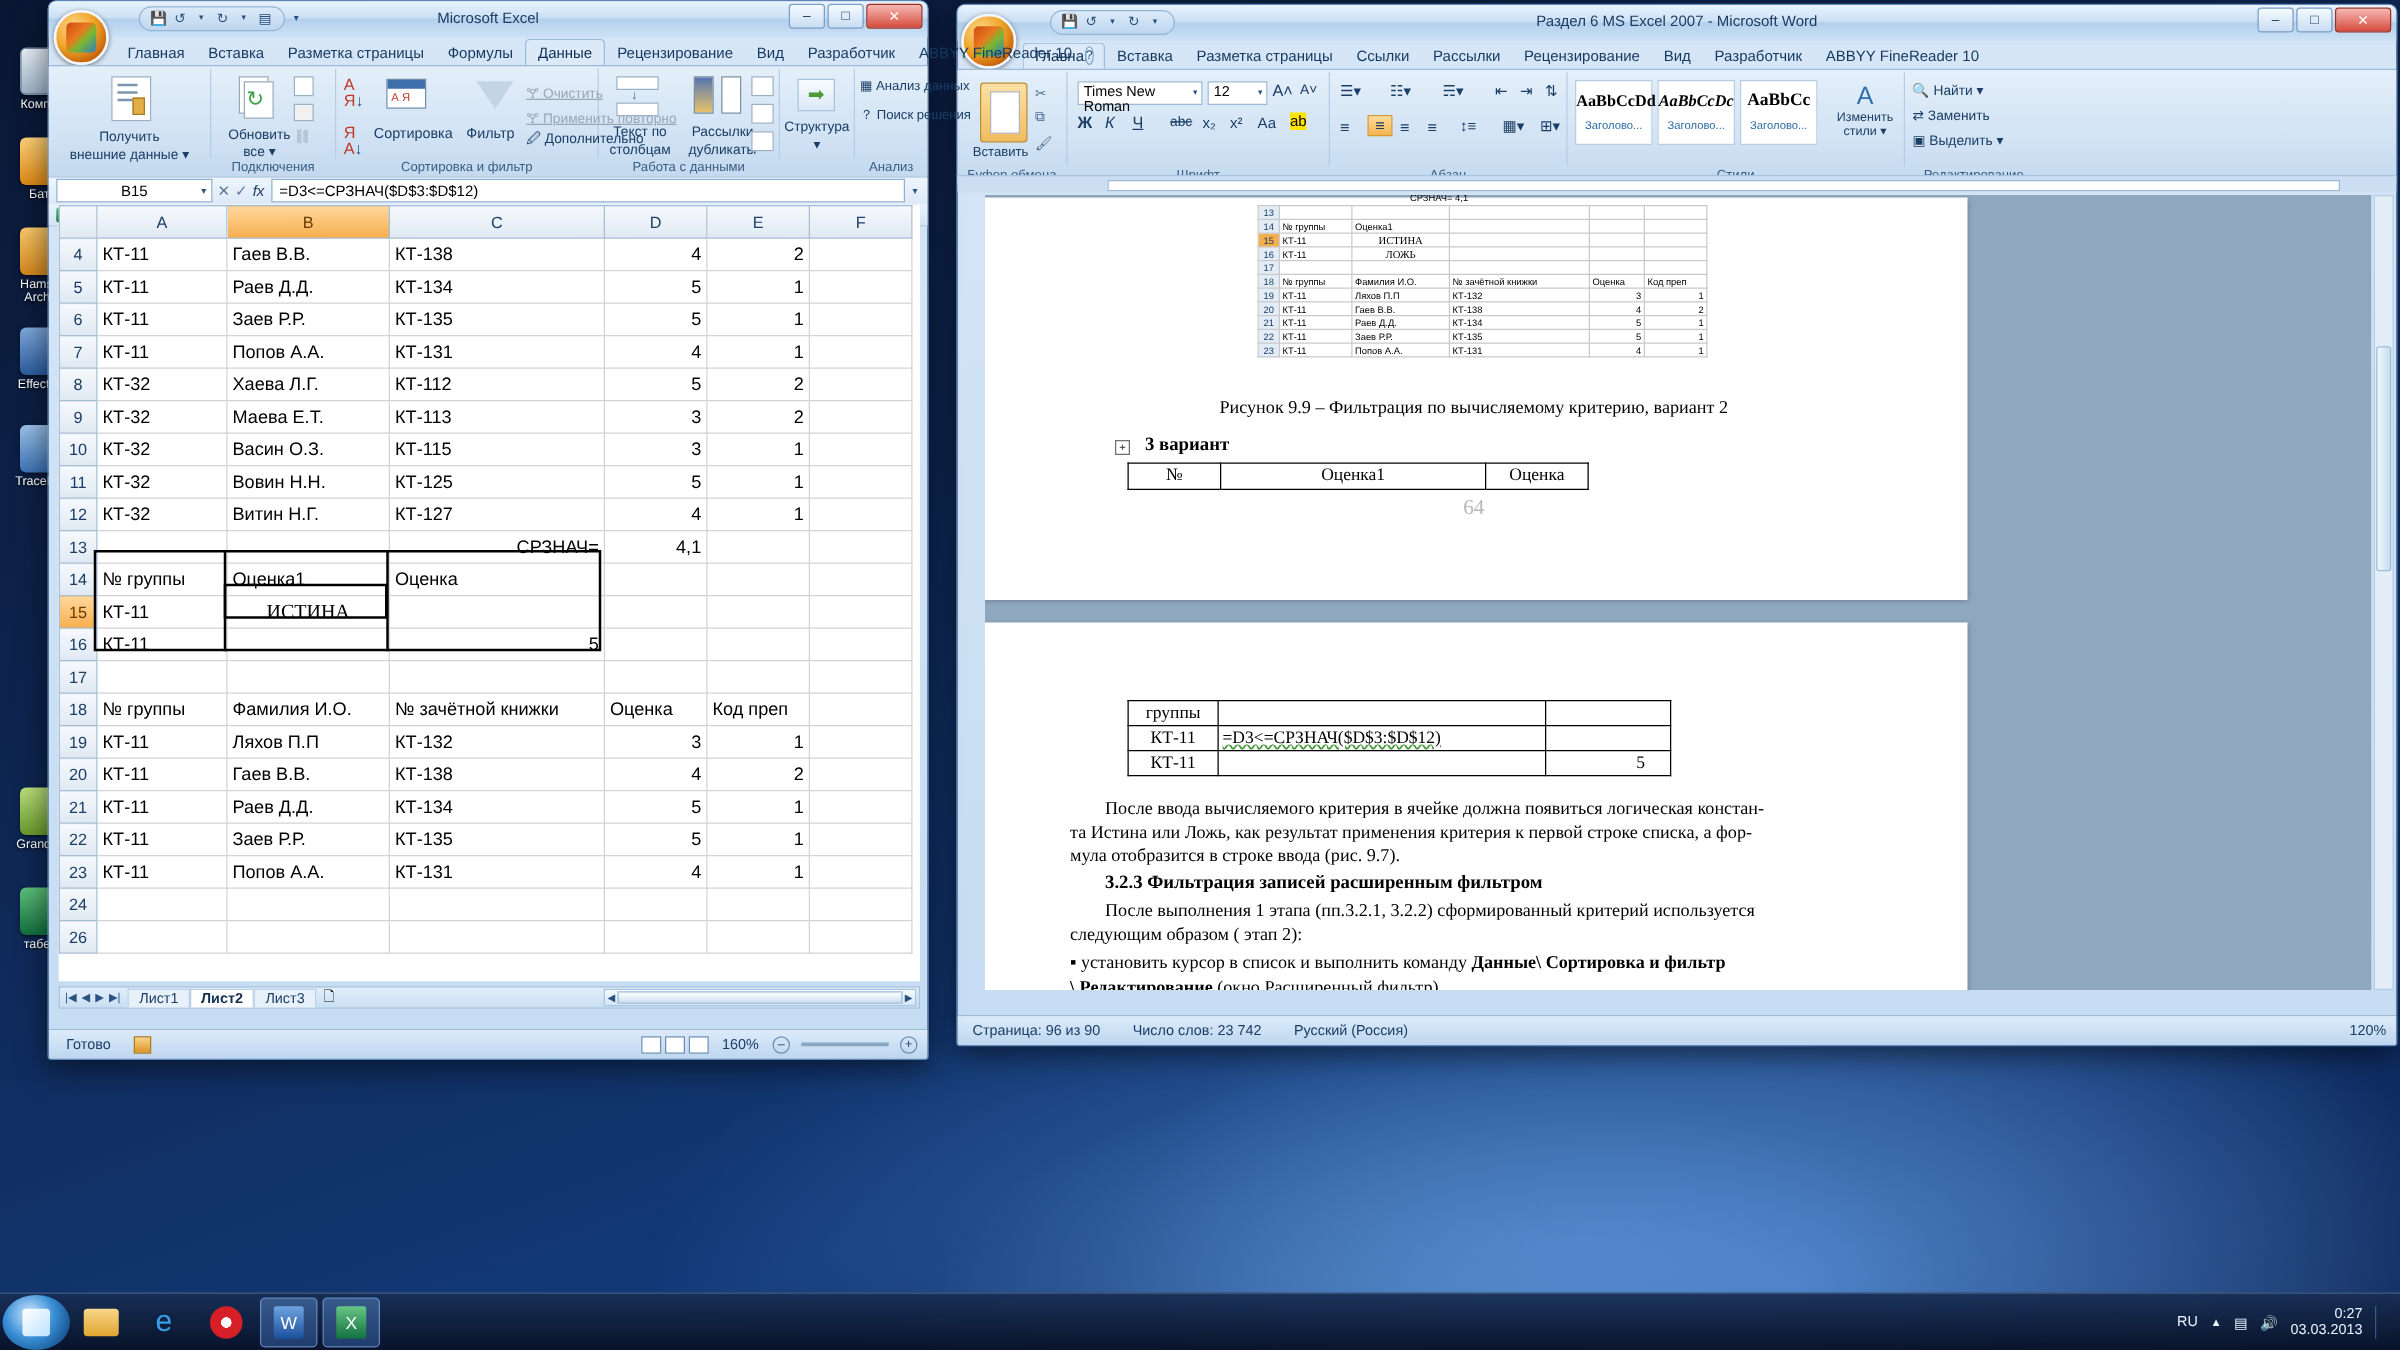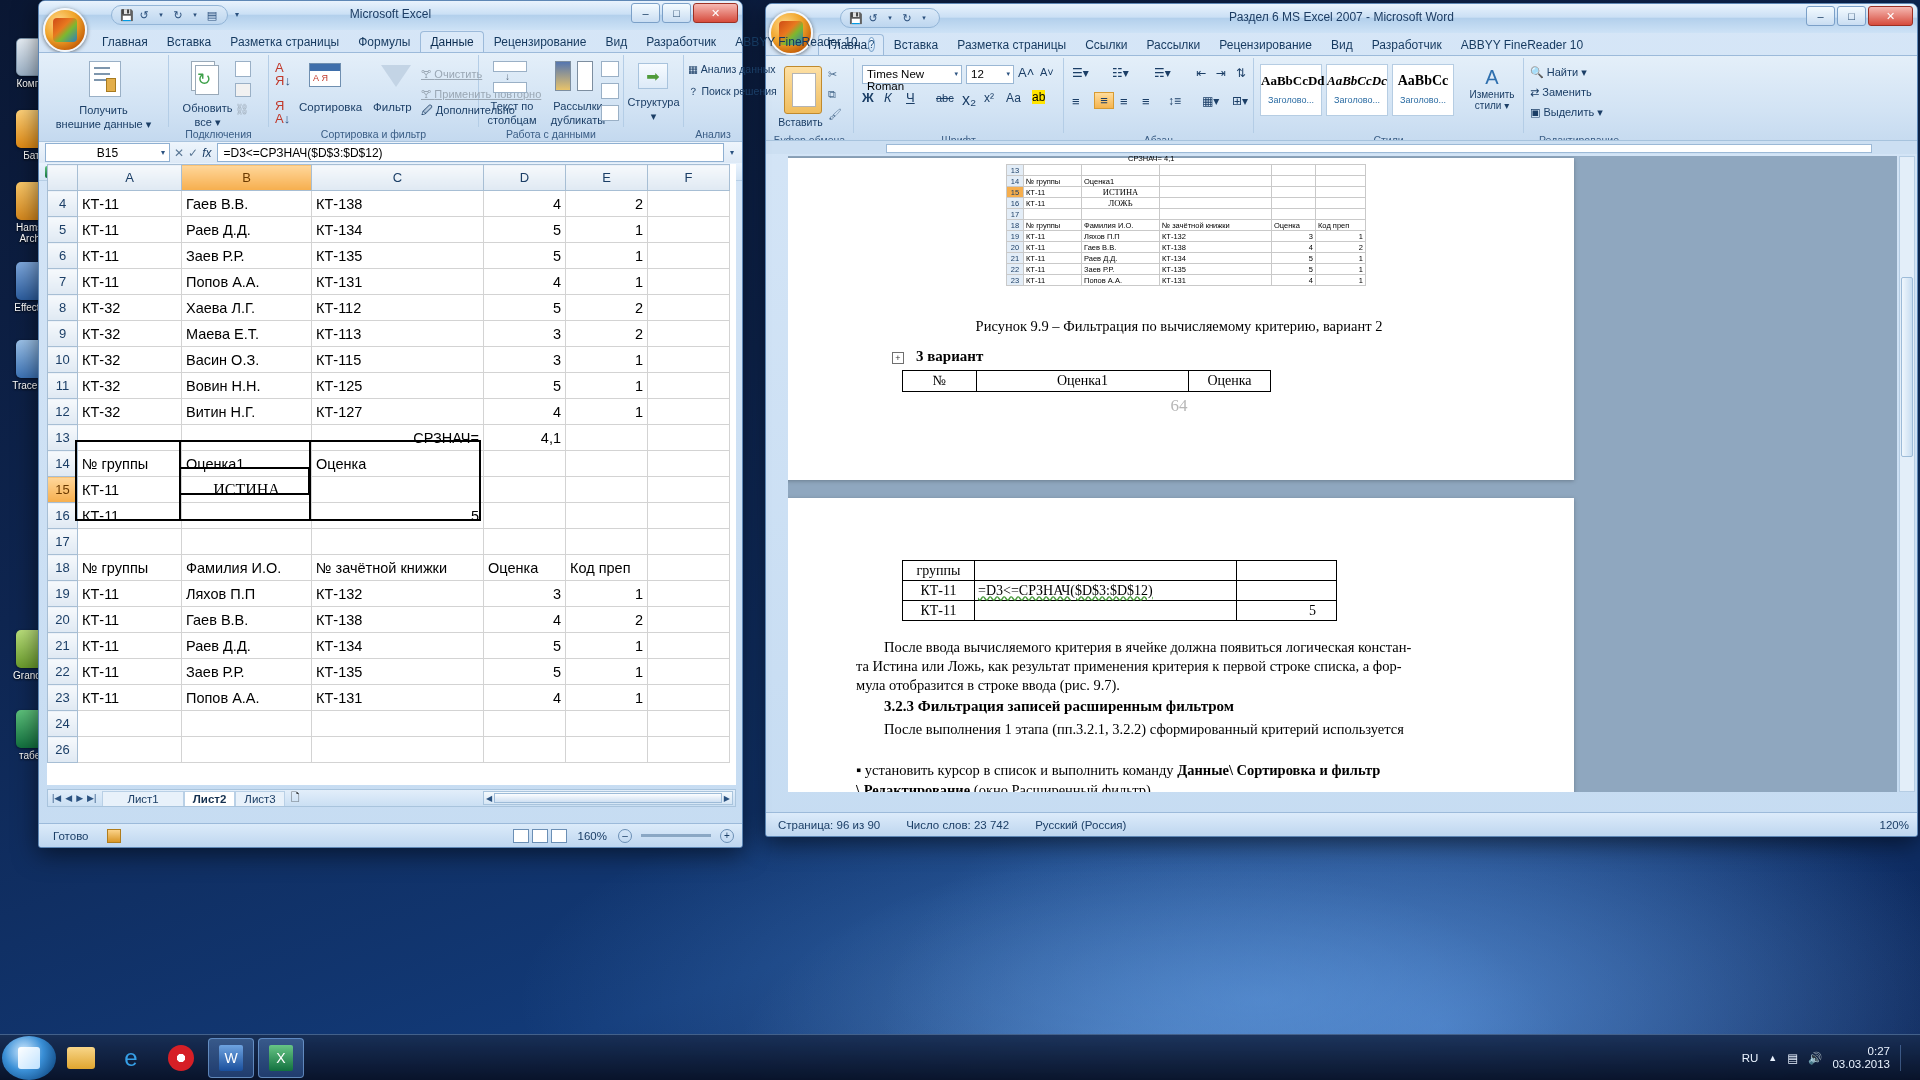--- a/index.html
+++ b/index.html
@@ -200,21 +200,21 @@
       <div style="position:absolute;left:112px;top:7px;width:48px;height:19px;background:#fff;border:1px solid #9ab7d4;font-size:11.5px;padding:2px 4px">
         <span>12</span>
         <span style="position:absolute;right:3px;top:4px;font-size:7px;color:#2b5280">▾</span>
       </div>
       <div style="position:absolute;left:164px;top:7px;font-size:13px;color:#1b3e66">A˄</div>
       <div style="position:absolute;left:186px;top:8px;font-size:11px;color:#1b3e66">A˅</div>
       <div style="position:absolute;left:8px;top:32px;font-size:13px;font-weight:bold;color:#1b3e66">Ж</div>
       <div style="position:absolute;left:30px;top:32px;font-size:13px;font-style:italic;color:#1b3e66">К</div>
       <div style="position:absolute;left:52px;top:32px;font-size:13px;text-decoration:underline;color:#1b3e66">Ч</div>
       <div style="position:absolute;left:82px;top:34px;font-size:11px;text-decoration:line-through;color:#1b3e66">abc</div>
-      <div style="position:absolute;left:108px;top:33px;font-size:16px;color:#1b3e66">x₂</div>
+      <div style="position:absolute;left:108px;top:33px;font-size:12px;color:#1b3e66">x₂</div>
       <div style="position:absolute;left:130px;top:33px;font-size:12px;color:#1b3e66">x²</div>
       <div style="position:absolute;left:152px;top:33px;font-size:12px;color:#1b3e66">Аа</div>
       <div style="position:absolute;left:178px;top:32px;font-size:12px"><span style="background:#ffe400">ab</span></div>
       <div class="rglabel">Шрифт</div>
     </div>
 
     <div class="rgroup" style="left:298px;width:190px">
       <div style="position:absolute;left:8px;top:8px;font-size:12px;color:#1b3e66">☰▾</div>
       <div style="position:absolute;left:48px;top:8px;font-size:12px;color:#1b3e66">☷▾</div>
       <div style="position:absolute;left:90px;top:8px;font-size:12px;color:#1b3e66">☴▾</div>
@@ -399,20 +399,21 @@
         </table>
 
       <div class="wtext" style="position:absolute;left:72px;right:62px;top:140px;font-size:14.5px;line-height:19px;text-align:justify">
         <div style="text-indent:28px">После ввода вычисляемого критерия в ячейке должна появиться логическая констан-</div>
         <div>та Истина или Ложь, как результат применения критерия к первой строке списка, а фор-</div>
         <div>мула отобразится в строке ввода (рис. 9.7).</div>
       </div>
       <div class="wtext" style="position:absolute;left:100px;top:200px;font-size:15px;font-weight:bold">3.2.3 Фильтрация записей расширенным фильтром</div>
       <div class="wtext" style="position:absolute;left:72px;right:62px;top:222px;font-size:14.5px;line-height:19px">
         <div style="text-indent:28px">После выполнения 1 этапа (пп.3.2.1, 3.2.2) сформированный критерий используется</div>
+        <div>следующим образом ( этап 2):</div>
       </div>
       <div class="wtext" style="position:absolute;left:72px;right:50px;top:262px;font-size:14.5px;line-height:20px">
         <div>
           <span>▪ установить курсор в список и выполнить команду </span><b>Данные\ Сортировка и фильтр</b>
         </div>
         <div>
           <b>\ Редактирование</b><span> (окно Расширенный фильтр).</span>
         </div>
 
       </div>
@@ -797,21 +798,21 @@
     <div style="position:absolute;left:262px;top:276px;width:0;height:81px;border-left:2px solid #000;pointer-events:none"></div>
 
     <div style="position:absolute;left:132px;top:303px;width:131px;height:28px;border:2px solid #000;pointer-events:none"></div>
   </div>
 
   <div style="position:absolute;left:8px;right:6px;bottom:40px;height:18px;display:flex;align-items:center;background:linear-gradient(180deg,#e2eefa,#cadff3);border:1px solid #a9c4dd">
     <span style="font-size:9px;color:#2b5280;margin-left:4px">|◀</span>
     <span style="font-size:9px;color:#2b5280;margin-left:4px">◀</span>
     <span style="font-size:9px;color:#2b5280;margin-left:4px">▶</span>
     <span style="font-size:9px;color:#2b5280;margin-left:4px;margin-right:6px">▶|</span>
-    <span style="font-size:11.5px;color:#1b3e66;padding:1px 24px;background:#e8f1fa;border:1px solid #b9d0e6;border-bottom:none">Лист1</span>
+    <span style="font-size:11.5px;color:#1b3e66;padding:1px 8px;background:#e8f1fa;border:1px solid #b9d0e6;border-bottom:none">Лист1</span>
     <span style="font-size:11.5px;color:#14304f;font-weight:bold;padding:1px 8px;background:#fff;border:1px solid #b9d0e6;border-bottom:none">Лист2</span>
     <span style="font-size:11.5px;color:#1b3e66;padding:1px 8px;background:#e8f1fa;border:1px solid #b9d0e6;border-bottom:none">Лист3</span>
     <span style="font-size:11px;margin-left:6px">🗋</span>
     <div style="margin-left:auto;display:flex;align-items:center;width:250px;height:14px;background:linear-gradient(180deg,#f4f9fd,#d6e6f5);border:1px solid #a9c4dd;margin-right:2px">
       <span style="font-size:8px;color:#2b5280;margin-left:2px">◀</span>
       <div style="flex:1;height:10px;margin:0 2px;background:linear-gradient(180deg,#fbfdff,#cfe0f2);border:1px solid #9dbbd8"></div>
       <span style="font-size:8px;color:#2b5280;margin-right:2px">▶</span>
     </div>
   </div>
 

